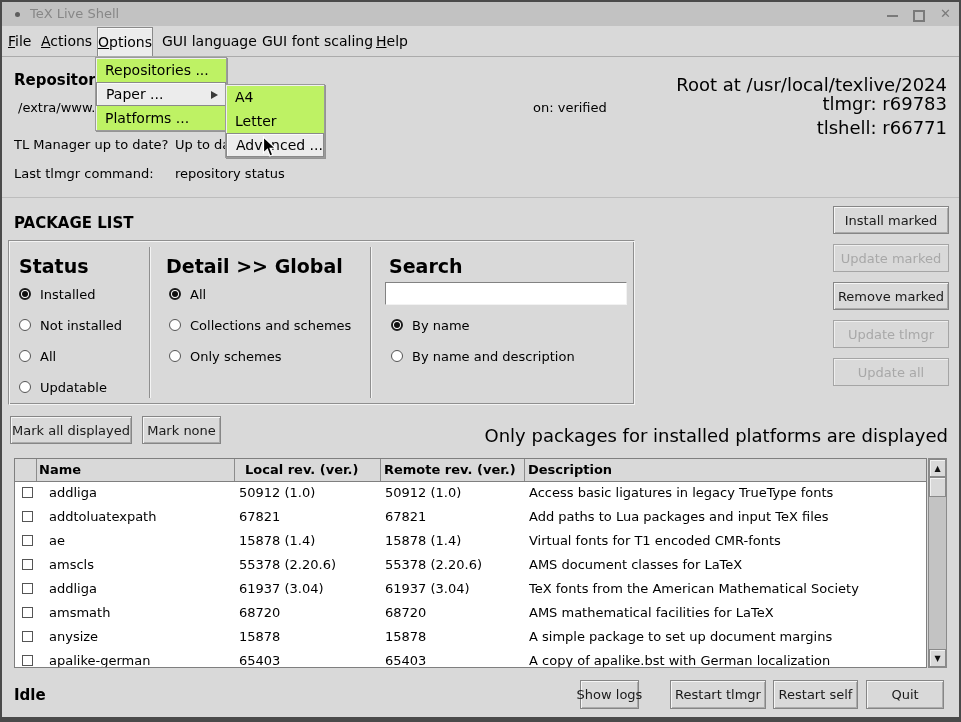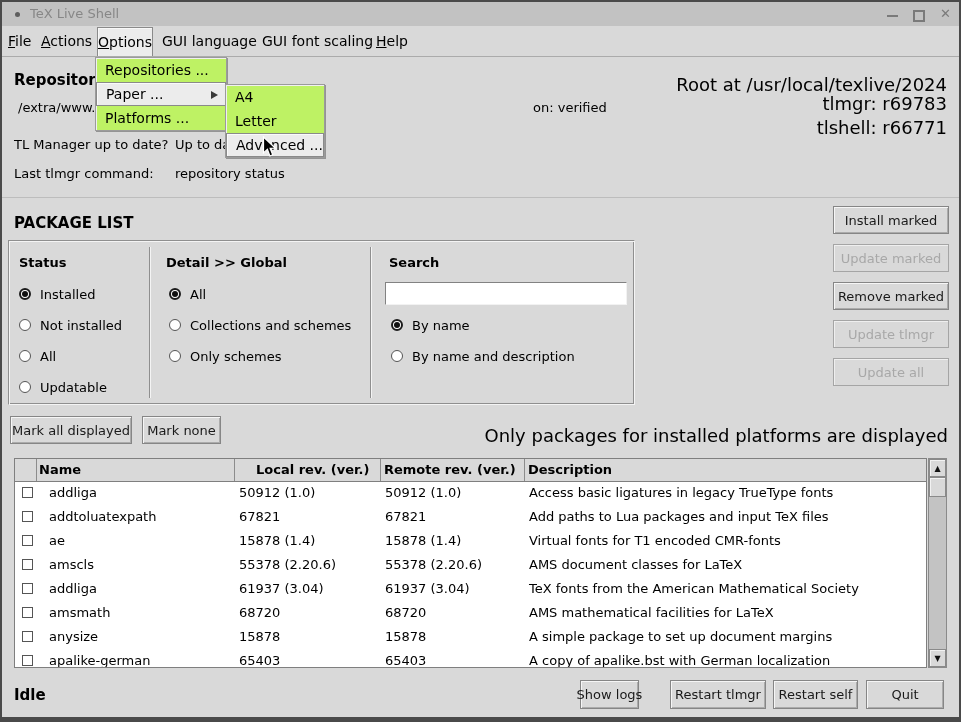--- a/index.html
+++ b/index.html
@@ -31,21 +31,21 @@
   
   .btn{position:absolute;background:#d9d9d9;border:1px solid #868686;box-sizing:border-box;
        box-shadow:inset 1px 1px 0 #f6f6f6, inset -1px -1px 0 #ababab;
        display:flex;align-items:center;justify-content:center;font-size:13px;color:#1a1a1a;cursor:default;white-space:nowrap;}
   .btn.disabled{color:#a8a8a8;border-color:#a5a5a5;box-shadow:inset 1px 1px 0 #efefef;}
   
   .panel{position:absolute;left:8px;top:240px;width:627px;height:165px;background:#d9d9d9;box-sizing:border-box;
          border:1px solid;border-color:#8f8f8f #f4f4f4 #f4f4f4 #8f8f8f;
          box-shadow:inset 1px 1px 0 #f4f4f4, inset -1px -1px 0 #8f8f8f;}
   .vsep{position:absolute;top:6px;bottom:6px;width:0;border-left:1px solid #8f8f8f;border-right:1px solid #f4f4f4;}
-  .plabel{position:absolute;font-size:13px;font-weight:bold;white-space:nowrap;}
+  .plabel{position:absolute;font-size:19px;font-weight:bold;white-space:nowrap;}
   .radio-row{position:absolute;height:14px;display:flex;align-items:center;gap:9px;}
   .radio{width:12px;height:12px;border-radius:50%;background:#fff;border:1px solid #555;box-sizing:border-box;position:relative;flex:none;}
   .radio.sel{border:2px solid #1c1c1c;}
   .radio.sel::after{content:"";position:absolute;left:1px;top:1px;width:6px;height:6px;border-radius:50%;background:#111;}
   .rlabel{font-size:13px;white-space:nowrap;}
   .entry{position:absolute;background:#fff;border:1px solid;border-color:#828282 #f2f2f2 #f2f2f2 #828282;
          box-sizing:border-box;font-size:13px;padding:0 4px;outline:none;font-family:inherit;}
   
   .tablebox{position:absolute;left:14px;top:458px;width:913px;height:210px;background:#fff;
             border:1px solid #7f7f7f;box-sizing:border-box;overflow:hidden;}
@@ -163,21 +163,21 @@
     </div>
   </div>
 
   <div class="btn" style="left:10px;top:416px;width:122px;height:28px;">Mark all displayed</div>
   <div class="btn" style="left:142px;top:416px;width:79px;height:28px;">Mark none</div>
   <span class="rright" style="top:428px;right:13px;">Only packages for installed platforms are displayed</span>
 
   <div class="tablebox">
     <div class="thead">
       <span class="hcell" style="left:24px;">Name</span>
-      <span class="hcell" style="left:241px;">Local rev. (ver.)</span>
+      <span class="hcell" style="left:230px;">Local rev. (ver.)</span>
       <span class="hcell" style="left:369px;">Remote rev. (ver.)</span>
       <span class="hcell" style="left:513px;">Description</span>
       <span class="hline" style="left:21px;"></span>
       <span class="hline" style="left:219px;"></span>
       <span class="hline" style="left:365px;"></span>
       <span class="hline" style="left:509px;"></span>
     </div>
 
     <div class="trow" style="top:22px;">
       <span class="cb"></span>

